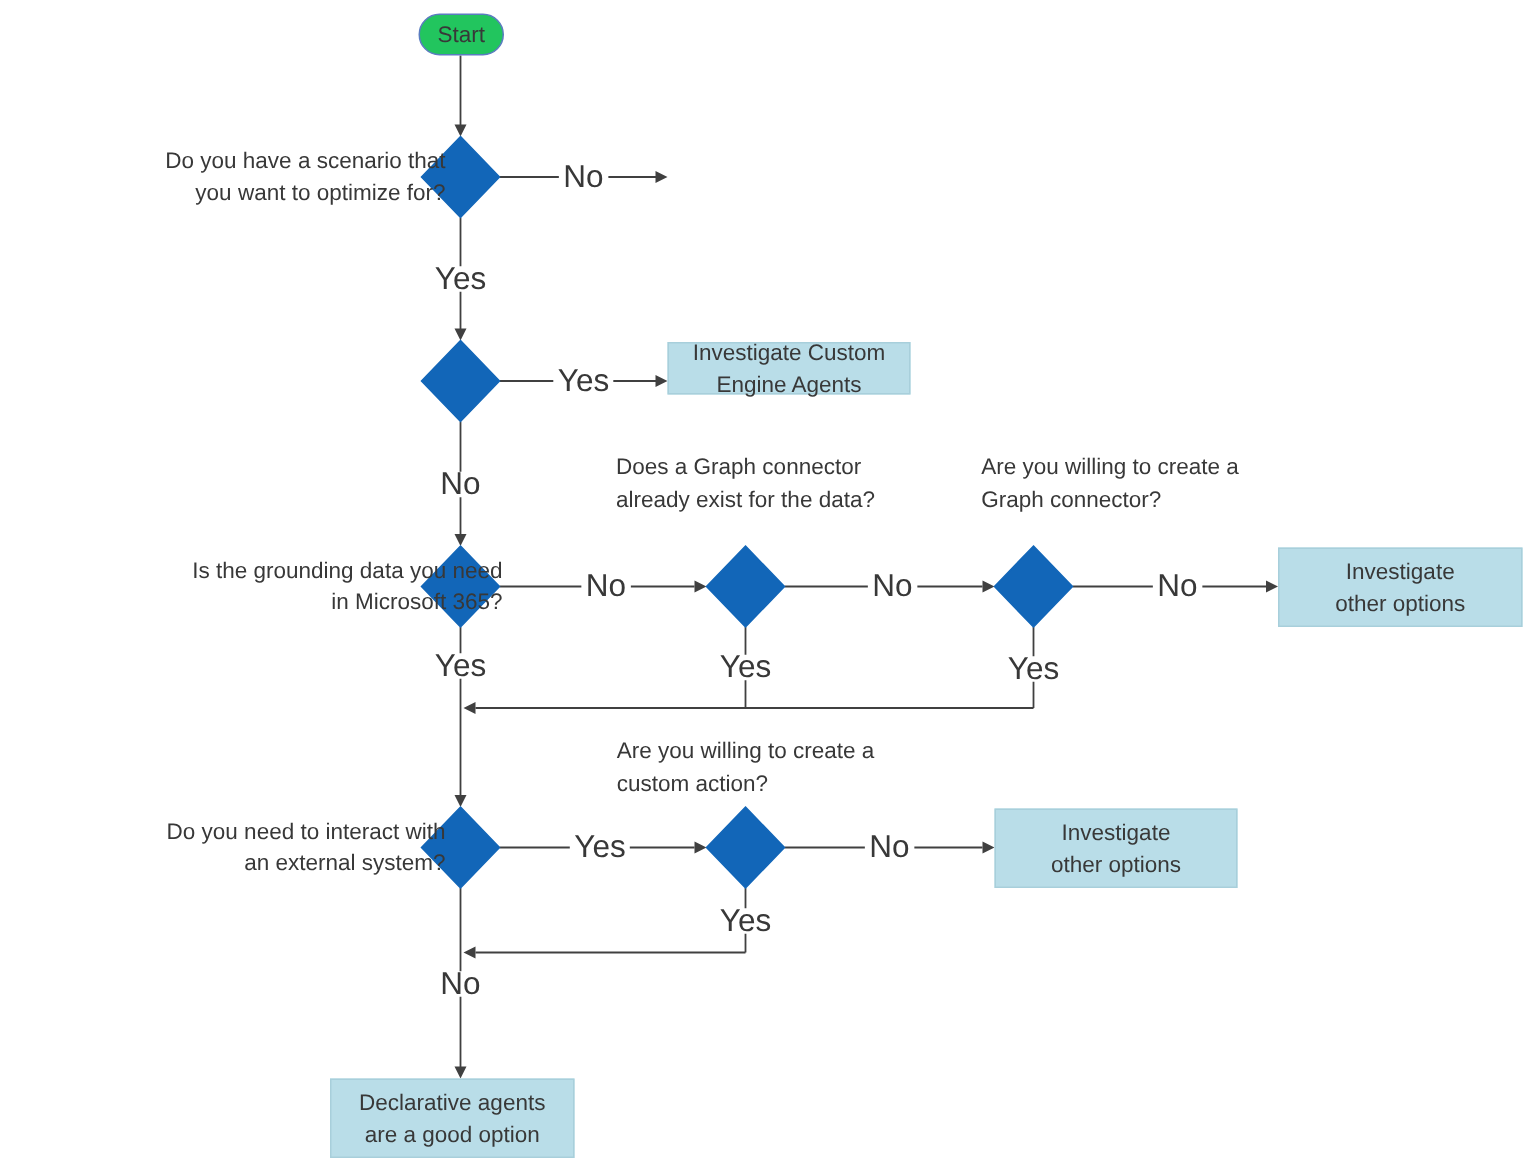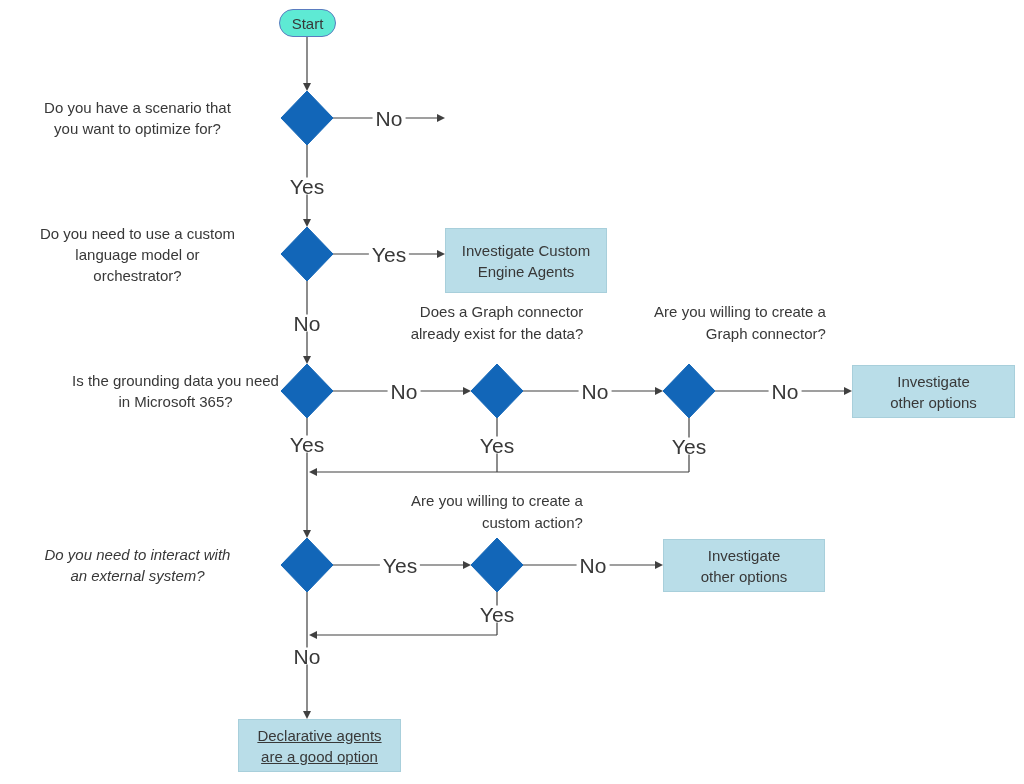--- a/index.html
+++ b/index.html
@@ -16,29 +16,29 @@
     position:relative;width:1024px;height:784px;background:var(--canvas-bg);
     font-family:"Liberation Sans","DejaVu Sans",sans-serif;color:var(--text);
     overflow:hidden;
   }
   .wires{position:absolute;left:0;top:0;}
   .wires line{stroke:var(--line);stroke-width:1.2;}
   .wires .arrow{fill:var(--line);stroke:none;}
   .wires .diamond{fill:var(--diamond-fill);stroke:var(--diamond-fill);}
   .start-node{
     position:absolute;box-sizing:border-box;display:flex;align-items:center;justify-content:center;
-    background:#5eead4;border:1.4px solid var(--start-border);border-radius:14px;
+    background:#22c55e;border:1.4px solid var(--start-border);border-radius:14px;
     font-size:15px;
   }
   .qlabel{
-    position:absolute;text-align:center;white-space:pre-line;
-    font-size:15px;line-height:21px;transform:translateY(-50%);
+    position:absolute;text-align:right;white-space:pre-line;
+    font-size:15px;line-height:21px;transform:translateY(-50%);margin-left:22px;
   }
   .hlabel{
-    position:absolute;text-align:right;white-space:pre-line;
+    position:absolute;text-align:left;white-space:pre-line;
     font-size:15px;line-height:22px;transform:translate(-50%,-50%);
   }
   .edge-label{
     position:absolute;background:var(--canvas-bg);padding:0 3px;
     font-size:21px;line-height:17px;transform:translate(-50%,-50%);
   }
   .result-box{
     position:absolute;box-sizing:border-box;display:flex;align-items:center;justify-content:center;
     background:var(--result-fill);border:1px solid var(--result-border);
     text-align:center;white-space:pre-line;font-size:15px;line-height:21px;
@@ -93,26 +93,23 @@
       <polygon class="diamond" points="689,364 715,391 689,418 663,391"></polygon>
       <polygon class="diamond" points="307,538 333,565 307,592 281,565"></polygon>
       <polygon class="diamond" points="497,538 523,565 497,592 471,565"></polygon>
     </g>
   </svg>
 
   <div class="start-node" style="left:279px;top:9px;width:57px;height:28px;">Start</div>
 
   <div class="qlabel" style="left:0;width:275px;top:118px;">Do you have a scenario that
 you want to optimize for?</div>
-  <div class="qlabel" style="left:0;width:275px;top:254px;">Do you need to use a custom
-language model or
-orchestrator?</div>
   <div class="qlabel" style="left:0;width:275px;top:391px;padding-left:38px;">Is the grounding data you need
 in Microsoft 365?</div>
-  <div class="qlabel" style="left:0;width:275px;top:565px;font-style:italic;">Do you need to interact with
+  <div class="qlabel" style="left:0;width:275px;top:565px;">Do you need to interact with
 an external system?</div>
 
   <div class="hlabel" style="left:497px;top:323px;">Does a Graph connector
 already exist for the data?</div>
   <div class="hlabel" style="left:740px;top:323px;">Are you willing to create a
 Graph connector?</div>
   <div class="hlabel" style="left:497px;top:512px;">Are you willing to create a
 custom action?</div>
 
   <div class="edge-label" style="left:389px;top:118px;">No</div>
@@ -123,22 +120,22 @@
   <div class="edge-label" style="left:307px;top:444px;">Yes</div>
   <div class="edge-label" style="left:595px;top:391px;">No</div>
   <div class="edge-label" style="left:497px;top:445px;">Yes</div>
   <div class="edge-label" style="left:785px;top:391px;">No</div>
   <div class="edge-label" style="left:689px;top:446px;">Yes</div>
   <div class="edge-label" style="left:400px;top:565px;">Yes</div>
   <div class="edge-label" style="left:593px;top:565px;">No</div>
   <div class="edge-label" style="left:497px;top:614px;">Yes</div>
   <div class="edge-label" style="left:307px;top:656px;">No</div>
 
-  <div class="result-box" style="left:445px;top:228px;width:162px;height:65px;">Investigate Custom
+  <div class="result-box" style="left:445px;top:228px;width:162px;height:35px;">Investigate Custom
 Engine Agents</div>
   <div class="result-box" style="left:852px;top:365px;width:163px;height:53px;">Investigate
 other options</div>
   <div class="result-box" style="left:663px;top:539px;width:162px;height:53px;">Investigate
 other options</div>
-  <div class="result-box" style="left:238px;top:719px;width:163px;height:53px;text-decoration:underline;">Declarative agents
+  <div class="result-box" style="left:220px;top:719px;width:163px;height:53px;">Declarative agents
 are a good option</div>
 
 </div>
 
 </body></html>

